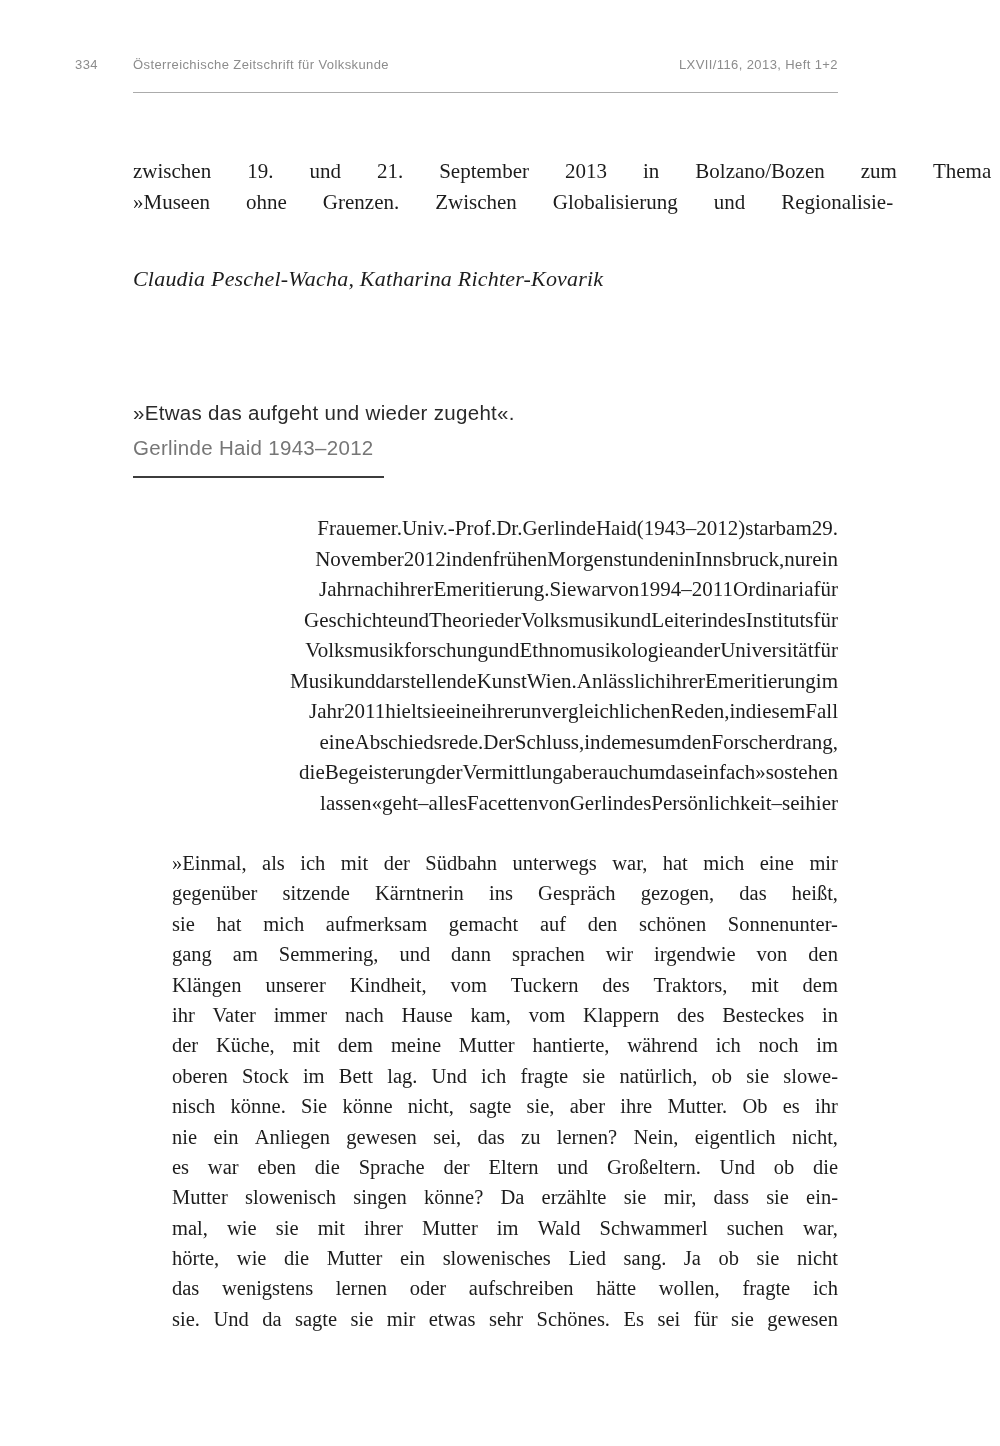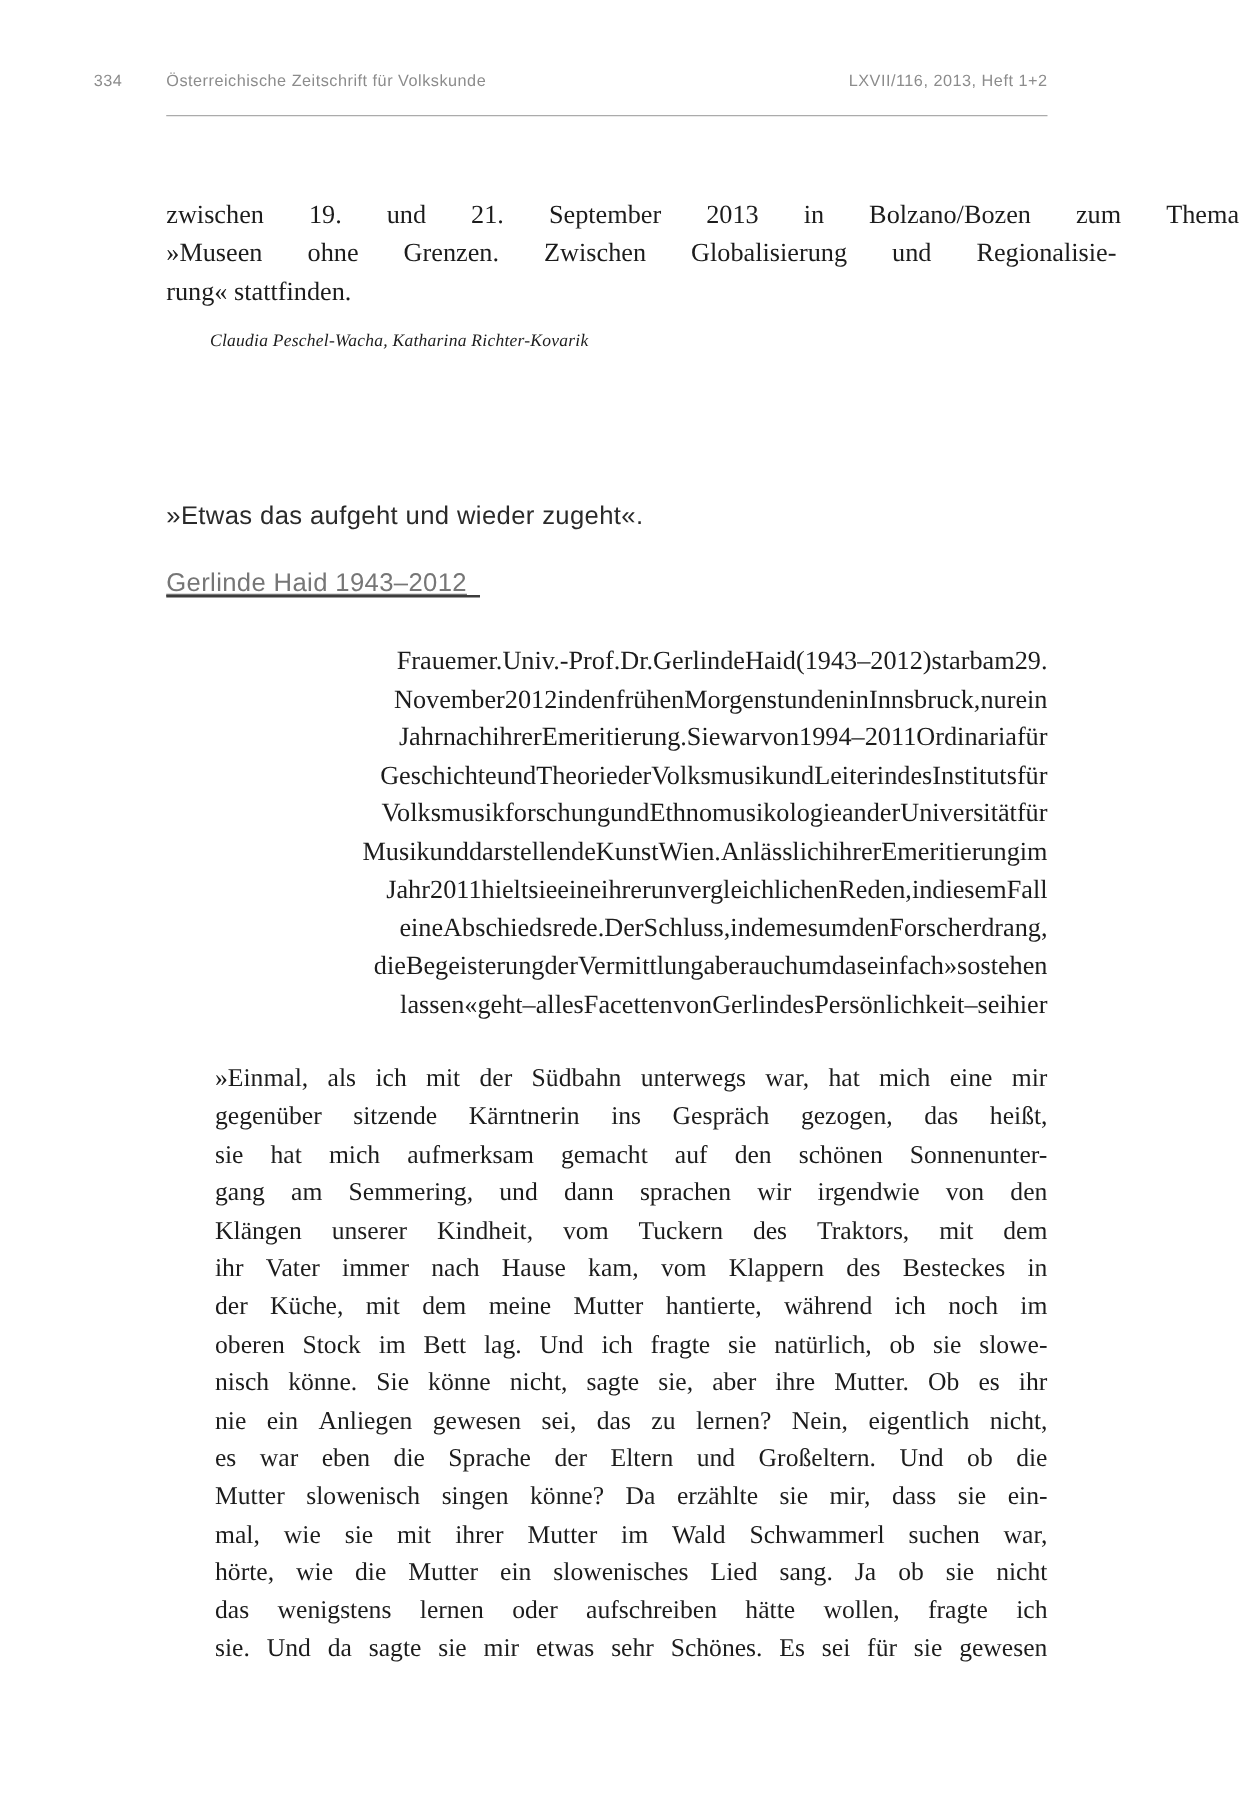--- a/index.html
+++ b/index.html
@@ -37,35 +37,34 @@
     justify-content: space-between;
     white-space: pre;
   }
   .tline-left { display: block; text-align: left; }
 
   #intro { left: 133px; top: 156px; width: 705px; }
   #intro .tline { height: 31px; line-height: 31px; gap: 36px; }
 
   #byline {
     left: 133px; top: 266px;
-    font-size: 14px; font-style: italic;
+    font-size: 22px; font-style: italic;
     letter-spacing: 0.2px;
     white-space: nowrap;
-    margin-left: 35px;
   }
 
   #title1, #title2 {
     left: 133px;
     font-family: "Liberation Sans", sans-serif;
     font-size: 20.5px;
     letter-spacing: 0.3px;
     white-space: nowrap;
   }
   #title1 { top: 401px; color: var(--title-text, #2a2a2a); font-weight: 500; }
-  #title2 { top: 455px; color: var(--subtitle-text, #767676); text-decoration: underline; }
+  #title2 { top: 436px; color: var(--subtitle-text, #767676); }
   #title-rule {
     left: 133px; top: 476px; width: 251px; height: 2px;
     background: var(--title-rule, #3c3c3c);
   }
 
   #bodypara { left: 133px; top: 513px; width: 705px; }
   #bodypara .tline { height: 30.5px; line-height: 30.5px; justify-content: flex-end; }
 
   #quote { left: 172px; top: 848px; width: 666px; font-size: 20.5px; }
   #quote .tline { height: 30.4px; line-height: 30.4px; }
@@ -76,21 +75,20 @@
 <div>
 
   <span id="pagenum" class="abs hdr">334</span>
   <span id="jtitle" class="abs hdr">Österreichische Zeitschrift für Volkskunde</span>
   <span id="issue" class="abs hdr">LXVII/116, 2013, Heft 1+2</span>
   <div id="header-rule" class="abs"></div>
 
   <div id="intro" class="abs para">
       <div class="tline"><span>zwischen</span><span>19.</span><span>und</span><span>21.</span><span>September</span><span>2013</span><span>in</span><span>Bolzano/Bozen</span><span>zum</span><span>Thema</span></div>
       <div class="tline"><span>»Museen</span><span>ohne</span><span>Grenzen.</span><span>Zwischen</span><span>Globalisierung</span><span>und</span><span>Regionalisie-</span></div>
-      <div class="tline tline-left">rung« stattfinden.</div>
     </div>
 
   <div id="byline" class="abs">Claudia Peschel-Wacha, Katharina Richter-Kovarik</div>
 
   <div id="title1" class="abs">»Etwas das aufgeht und wieder zugeht«.</div>
   <div id="title2" class="abs">Gerlinde Haid 1943–2012</div>
   <div id="title-rule" class="abs"></div>
 
   <div id="bodypara" class="abs para">
       <div class="tline"><span>Frau</span><span>emer.</span><span>Univ.-Prof.</span><span>Dr.</span><span>Gerlinde</span><span>Haid</span><span>(1943–2012)</span><span>starb</span><span>am</span><span>29.</span></div>

